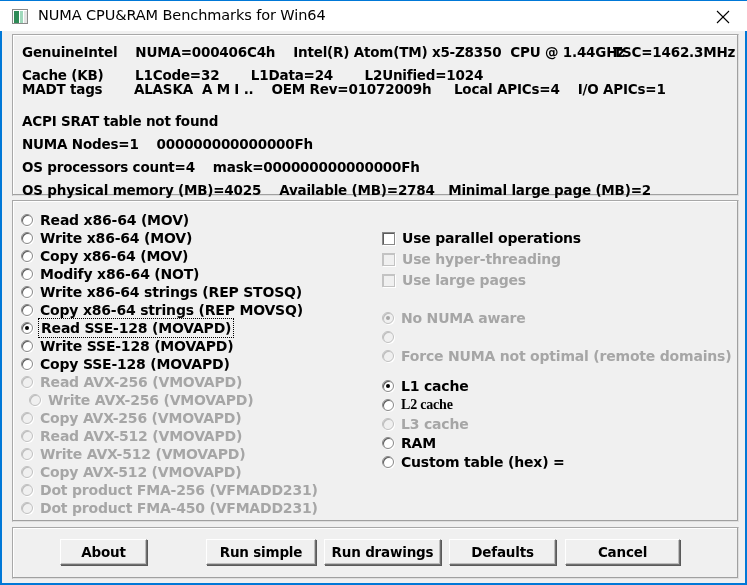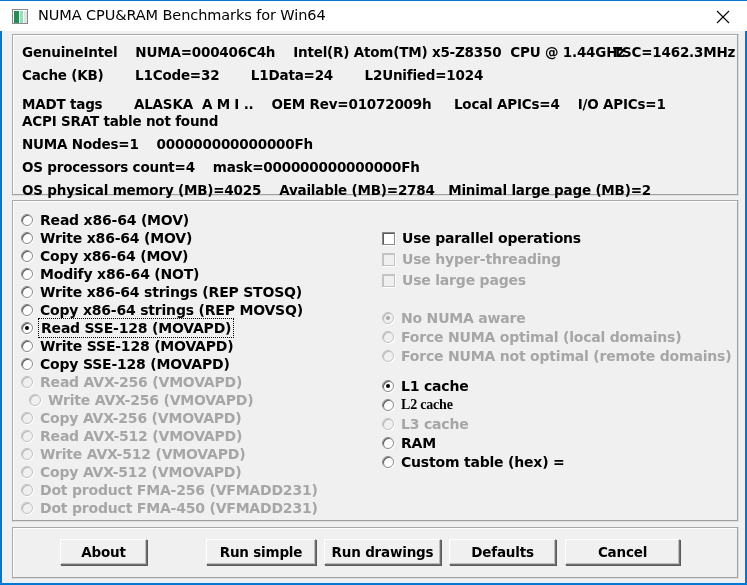--- a/index.html
+++ b/index.html
@@ -201,21 +201,21 @@
         <line x1="1" y1="1" x2="13" y2="13" stroke="#000" stroke-width="1.1"></line>
         <line x1="13" y1="1" x2="1" y2="13" stroke="#000" stroke-width="1.1"></line>
       </svg>
     </div>
   </div>
 
   <div class="panel" id="panel-info">
     <div class="info-line" style="left:9px;  top:9px;">GenuineIntel    NUMA=000406C4h    Intel(R) Atom(TM) x5-Z8350  CPU @ 1.44GHz</div>
     <div class="info-line" style="left:600px;top:9px;">TSC=1462.3MHz</div>
     <div class="info-line" style="left:9px;  top:32px;">Cache (KB)       L1Code=32       L1Data=24       L2Unified=1024</div>
-    <div class="info-line" style="left:9px;  top:61px;">MADT tags       ALASKA  A M I ..    OEM Rev=01072009h     Local APICs=4    I/O APICs=1</div>
+    <div class="info-line" style="left:9px;  top:46px;">MADT tags       ALASKA  A M I ..    OEM Rev=01072009h     Local APICs=4    I/O APICs=1</div>
     <div class="info-line" style="left:9px;  top:78px;">ACPI SRAT table not found</div>
     <div class="info-line" style="left:9px;  top:101px;">NUMA Nodes=1    000000000000000Fh</div>
     <div class="info-line" style="left:9px;  top:124px;">OS processors count=4    mask=000000000000000Fh</div>
     <div class="info-line" style="left:9px;  top:147px;">OS physical memory (MB)=4025    Available (MB)=2784   Minimal large page (MB)=2</div>
   </div>
 
   <div class="panel" id="panel-opts">
     <div id="benchmark-list">
         <div class="ctl" style="left: 8px; top: 10px;">
           <span class="radio"></span>
@@ -300,21 +300,20 @@
           <span>Use large pages</span>
         </div>
       </div>
     <div id="numa-list">
         <div class="ctl disabled" style="left: 369px; top: 108px;">
           <span class="radio checked"></span>
           <span>No NUMA aware</span>
         </div>
         <div class="ctl disabled" style="left: 369px; top: 127px;">
           <span class="radio"></span>
-          <span>Force NUMA optimal (local domains)</span>
         </div>
         <div class="ctl disabled" style="left: 369px; top: 146px;">
           <span class="radio"></span>
           <span>Force NUMA not optimal (remote domains)</span>
         </div>
       </div>
     <div id="target-list">
         <div class="ctl" style="left: 369px; top: 176px;">
           <span class="radio checked"></span>
           <span>L1 cache</span>

